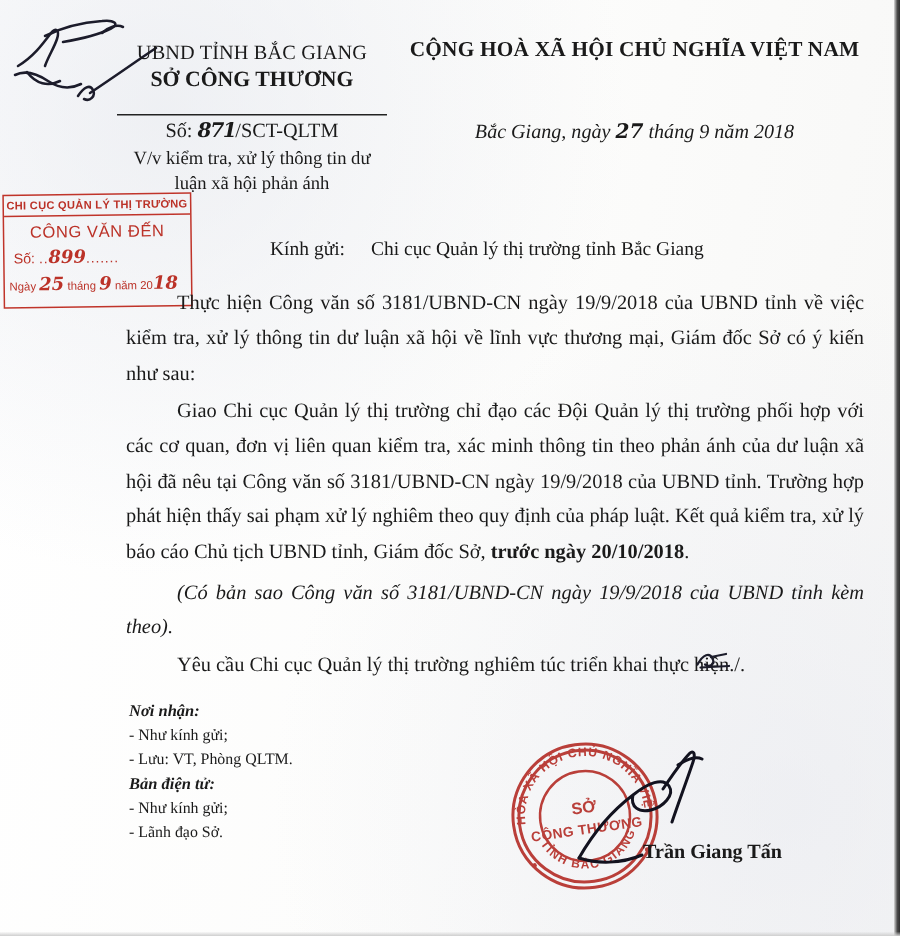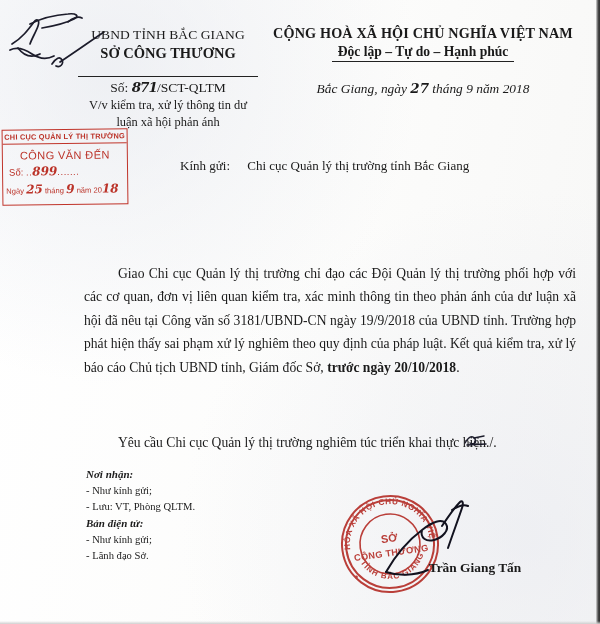--- a/index.html
+++ b/index.html
@@ -283,21 +283,20 @@
     <span class="num">871</span><span>/SCT-QLTM</span>
   </div>
 
   <div class="subject">
     <div>V/v kiểm tra, xử lý thông tin dư</div>
     <div>luận xã hội phản ánh</div>
   </div>
 
   <div class="nation-block">
     <div class="nation-line1">CỘNG HOÀ XÃ HỘI CHỦ NGHĨA VIỆT NAM</div>
-    <div class="nation-line2">Độc lập – Tự do – Hạnh phúc</div>
   </div>
 
   <div class="date-line">
     <span>Bắc Giang, ngày</span>
     <span class="hw">27</span>
     <span>tháng 9</span>
     <span>năm 2018</span>
   </div>
 
   <div id="incoming-stamp">
@@ -314,23 +313,25 @@
       <span class="hwnum">9</span>
       <span>năm 20</span><span class="hwnum">18</span>
     </div>
   </div>
 
   <div class="kinhgui">
     <span>Kính gửi:</span>
     <span class="to">Chi cục Quản lý thị trường tỉnh Bắc Giang</span>
   </div>
 
+  <div class="para" id="para-1">Thực hiện Công văn số 3181/UBND-CN ngày 19/9/2018 của UBND tỉnh về việc kiểm tra, xử lý thông tin dư luận xã hội về lĩnh vực thương mại, Giám đốc Sở có ý kiến như sau:</div>
 
   <div class="para" id="para-2"><span>Giao Chi cục Quản lý thị trường chỉ đạo các Đội Quản lý thị trường phối hợp với các cơ quan, đơn vị liên quan kiểm tra, xác minh thông tin theo phản ánh của dư luận xã hội đã nêu tại Công văn số 3181/UBND-CN ngày 19/9/2018 của UBND tỉnh. Trường hợp phát hiện thấy sai phạm xử lý nghiêm theo quy định của pháp luật. Kết quả kiểm tra, xử lý báo cáo Chủ tịch UBND tỉnh, Giám đốc Sở, </span><b>trước ngày 20/10/2018</b><span>.</span></div>
 
+  <div class="para" id="para-note">(Có bản sao Công văn số 3181/UBND-CN ngày 19/9/2018 của UBND tỉnh kèm theo).</div>
 
   <div class="para" id="para-3">Yêu cầu Chi cục Quản lý thị trường nghiêm túc triển khai thực hiện./.</div>
 
   <svg id="tick-mark" viewBox="0 0 28 16">
     <g fill="none" stroke="#1c1c2b" stroke-width="1.5" stroke-linecap="round">
       <path d="M3,11 C7,4 11,3 13,7 C15,11 11,13 8,11"></path>
       <path d="M12,6 L22,4"></path>
       <path d="M5,13 L24,12"></path>
     </g>
   </svg>

